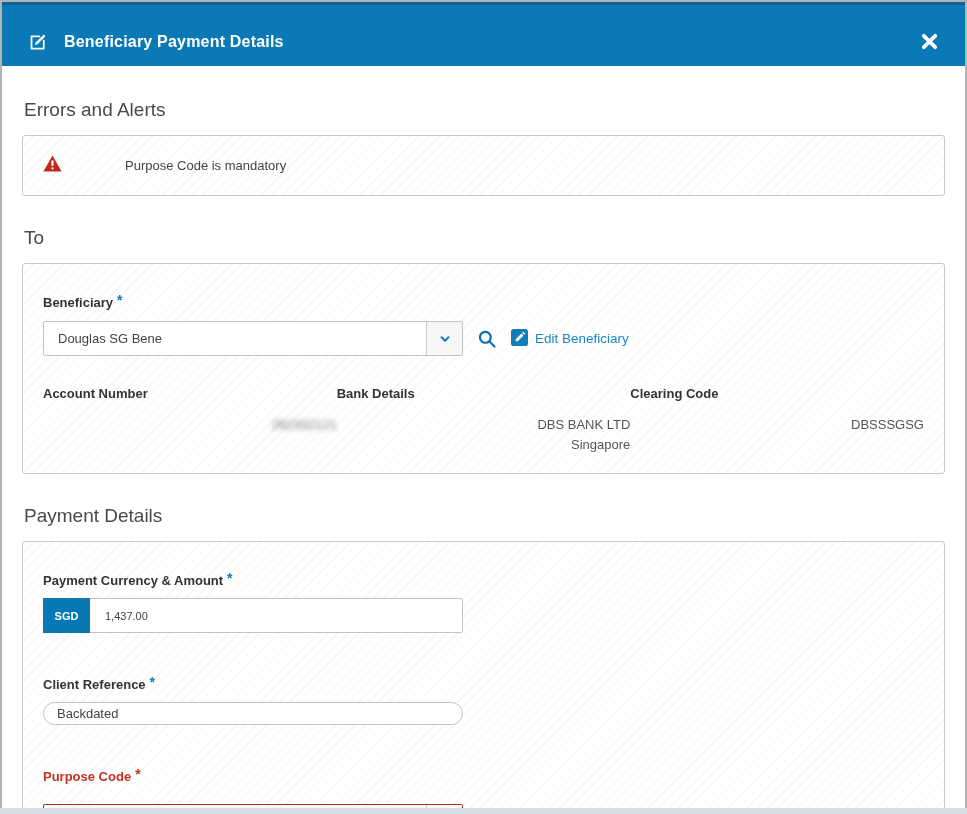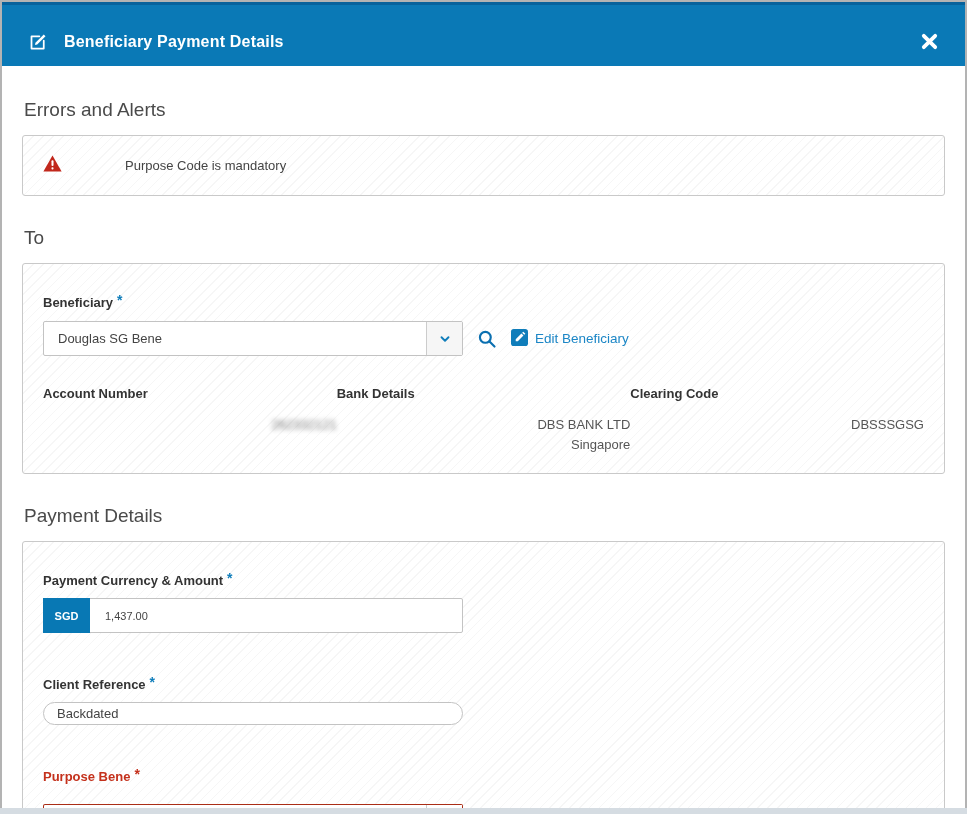--- a/index.html
+++ b/index.html
@@ -214,21 +214,21 @@
 
       <div class="field">
         <div>
           <span class="field-label">Client Reference</span><span class="req">*</span>
         </div>
         <input class="text-input" type="text" value="Backdated" style="">
       </div>
 
       <div class="field" style="margin-bottom:0;">
         <div style="margin-bottom:10px;">
-          <span class="field-label purpose-label">Purpose Bene</span><span class="req red">*</span>
+          <span class="field-label purpose-label">Purpose Code</span><span class="req red">*</span>
         </div>
         <div class="select error">
           <span class="select-value"></span>
           <span class="select-arrow">
             <svg width="14" height="14" viewBox="0 0 24 24" fill="none" stroke="#0f7dba" stroke-width="3.2" stroke-linecap="round" stroke-linejoin="round">
                 <path d="M6 9 L12 15 L18 9"></path>
               </svg>
           </span>
         </div>
 

